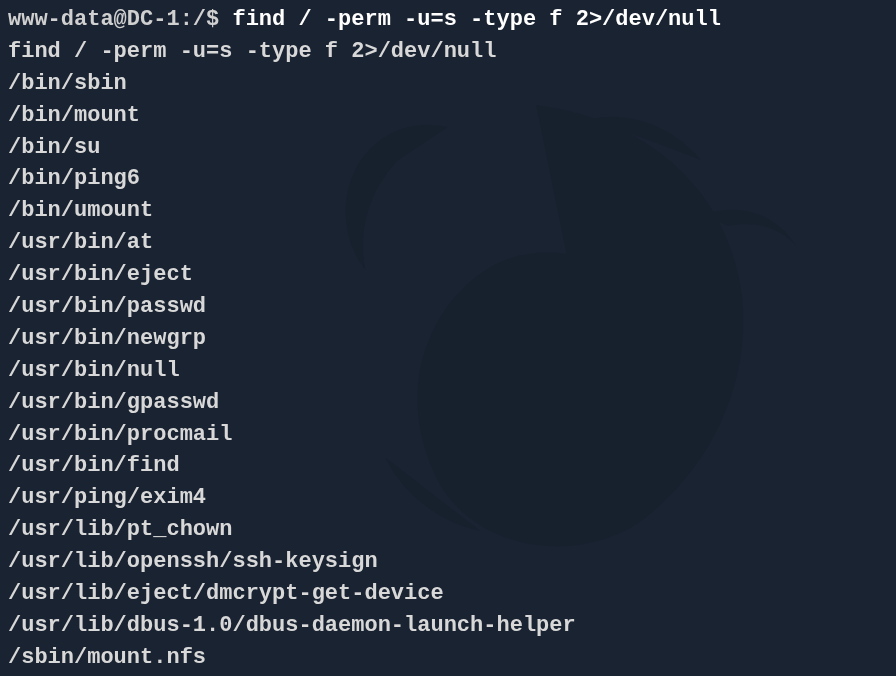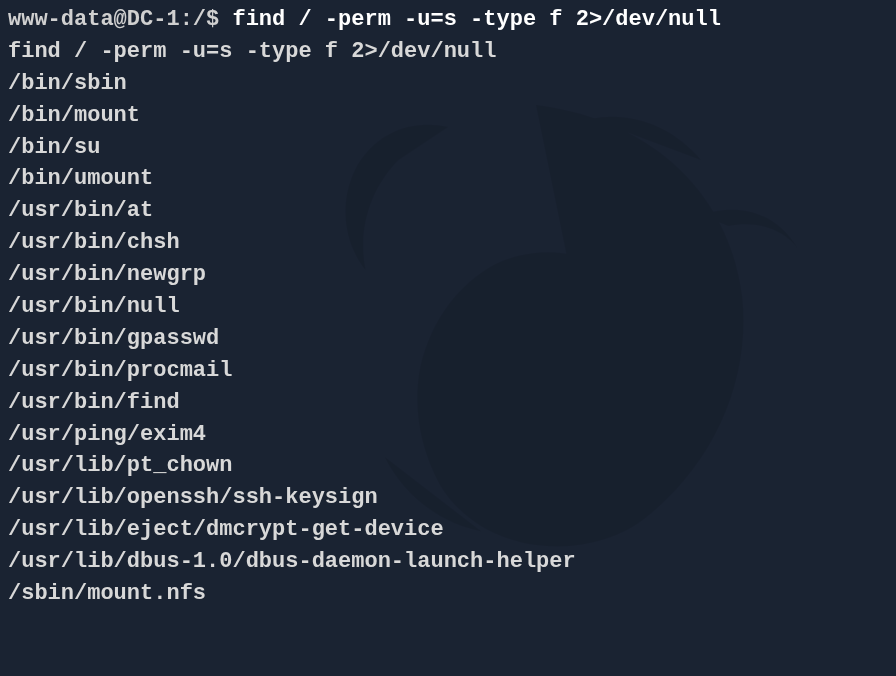--- a/index.html
+++ b/index.html
@@ -54,23 +54,25 @@
 <svg class="dragon-bg" viewBox="0 0 200 200">
   <path fill="#000000" d="M100 20 C140 25, 170 50, 175 90 C178 120, 165 150, 140 170 C130 178, 115 182, 100 180 C85 178, 72 170, 65 158 C58 145, 55 130, 58 115 C62 98, 72 85, 85 78 C95 73, 108 72, 118 76 C128 80, 135 88, 138 98 C140 108, 138 118, 132 126 C125 135, 115 140, 105 138 C95 136, 88 128, 86 118 C85 110, 88 102, 94 97 C100 92, 108 92, 114 96 C120 100, 122 107, 119 113 M50 40 C40 50, 35 65, 38 80 C30 70, 28 55, 35 42 C42 30, 55 25, 68 28 M160 60 C175 55, 188 60, 195 72 C190 65, 180 62, 170 64 M120 25 C135 22, 150 28, 160 40 M80 175 C65 172, 52 162, 45 148"></path>
 </svg>
 
 <div class="terminal">
   <div class="line"><span class="prompt">www-data@DC-1:/$ </span><span class="command">find / -perm -u=s -type f 2&gt;/dev/null</span></div>
   <div class="line echo-line">find / -perm -u=s -type f 2&gt;/dev/null</div>
   <div class="line">/bin/sbin</div>
   <div class="line">/bin/mount</div>
   <div class="line">/bin/su</div>
+  <div class="line">/bin/ping6</div>
   <div class="line">/bin/umount</div>
   <div class="line">/usr/bin/at</div>
-  <div class="line">/usr/bin/chsh</div>
+  <div class="line">/usr/bin/eject</div>
+  <div class="line">/usr/bin/passwd</div>
   <div class="line">/usr/bin/newgrp</div>
   <div class="line">/usr/bin/null</div>
   <div class="line">/usr/bin/gpasswd</div>
   <div class="line">/usr/bin/procmail</div>
   <div class="line">/usr/bin/find</div>
   <div class="line">/usr/ping/exim4</div>
   <div class="line">/usr/lib/pt_chown</div>
   <div class="line">/usr/lib/openssh/ssh-keysign</div>
   <div class="line">/usr/lib/eject/dmcrypt-get-device</div>
   <div class="line">/usr/lib/dbus-1.0/dbus-daemon-launch-helper</div>

